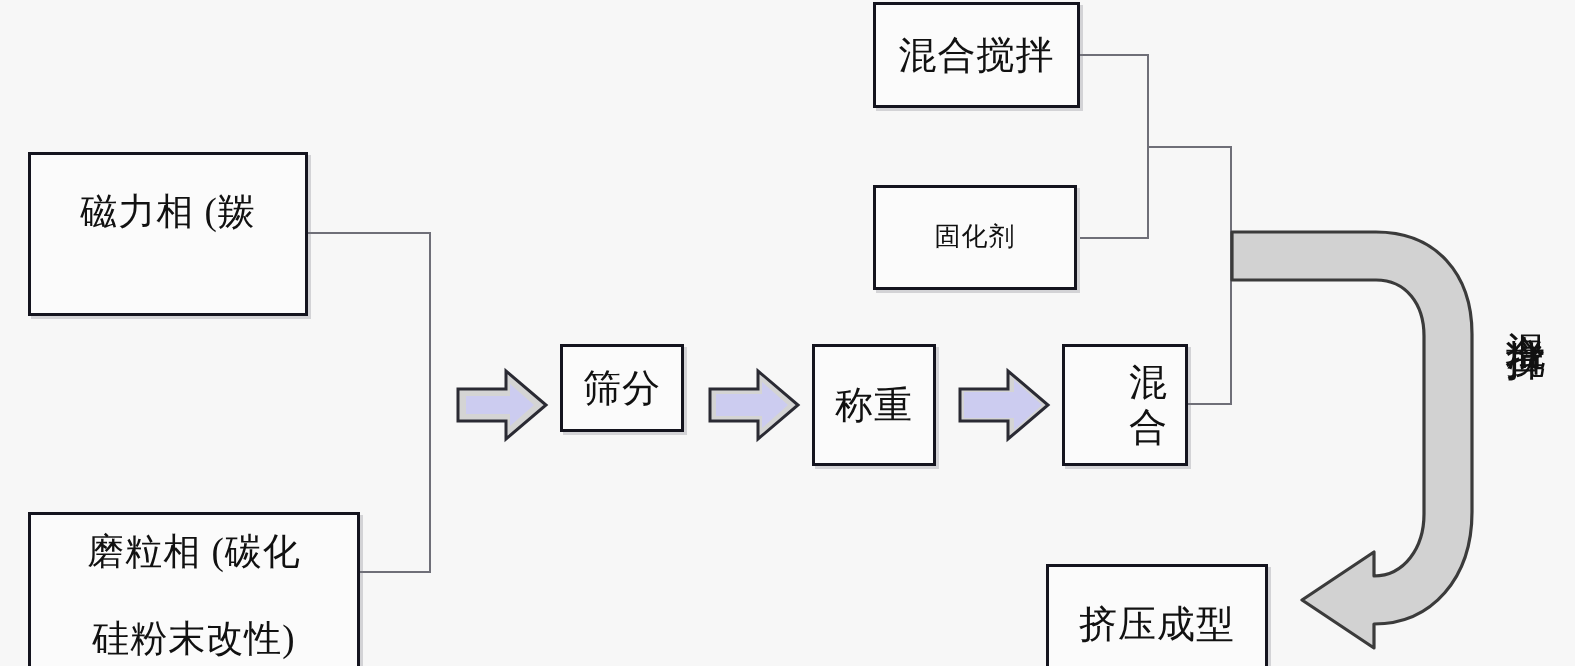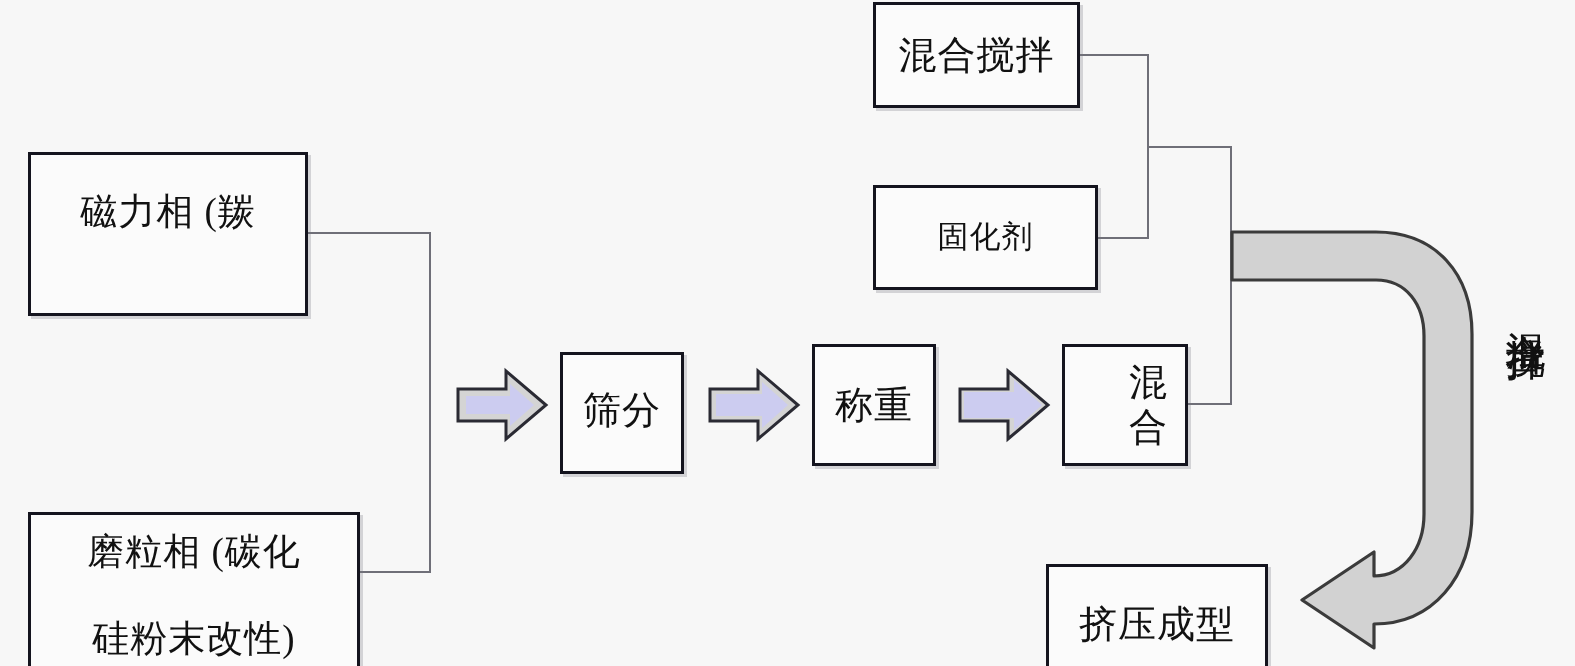--- a/index.html
+++ b/index.html
@@ -21,25 +21,25 @@
     text-align:center;
     color:#111;
     box-shadow:3px 3px 0 rgba(120,120,130,.28);
     z-index:4;
   }
   .node span{display:block;line-height:1.18;letter-spacing:1px;}
 
   
   #n-magnetic{left:28px;top:152px;width:280px;height:164px;font-size:37px;padding:8px 10px;}
   #n-abrasive{left:28px;top:512px;width:332px;height:166px;font-size:37px;padding:0 6px;}
-  #n-sieve{left:560px;top:352px;width:124px;height:122px;font-size:38px;font-family:Liberation Mono, monospace;}
+  #n-sieve{left:560px;top:344px;width:124px;height:88px;font-size:38px;}
   #n-weigh{left:812px;top:344px;width:124px;height:122px;font-size:38px;align-items:center;}
   #n-mix{left:1062px;top:344px;width:126px;height:122px;font-size:38px;padding-left:47px;}
   #n-epoxy{left:873px;top:2px;width:207px;height:106px;font-size:38px;}
-  #n-hardener{left:873px;top:185px;width:225px;height:105px;font-size:31px;}
+  #n-hardener{left:873px;top:185px;width:204px;height:105px;font-size:26px;}
   #n-extrude{left:1046px;top:564px;width:222px;height:120px;font-size:38px;}
 
   
   #wires{position:absolute;left:0;top:0;width:1575px;height:666px;z-index:2;}
 
   
   .blockarrow{position:absolute;z-index:3;}
 
   
   #bigarrow{position:absolute;left:1228px;top:212px;width:268px;height:454px;z-index:3;}

